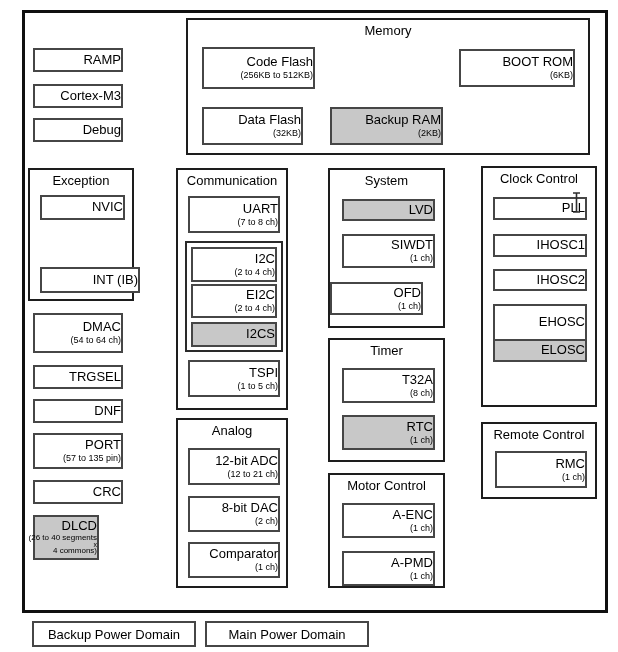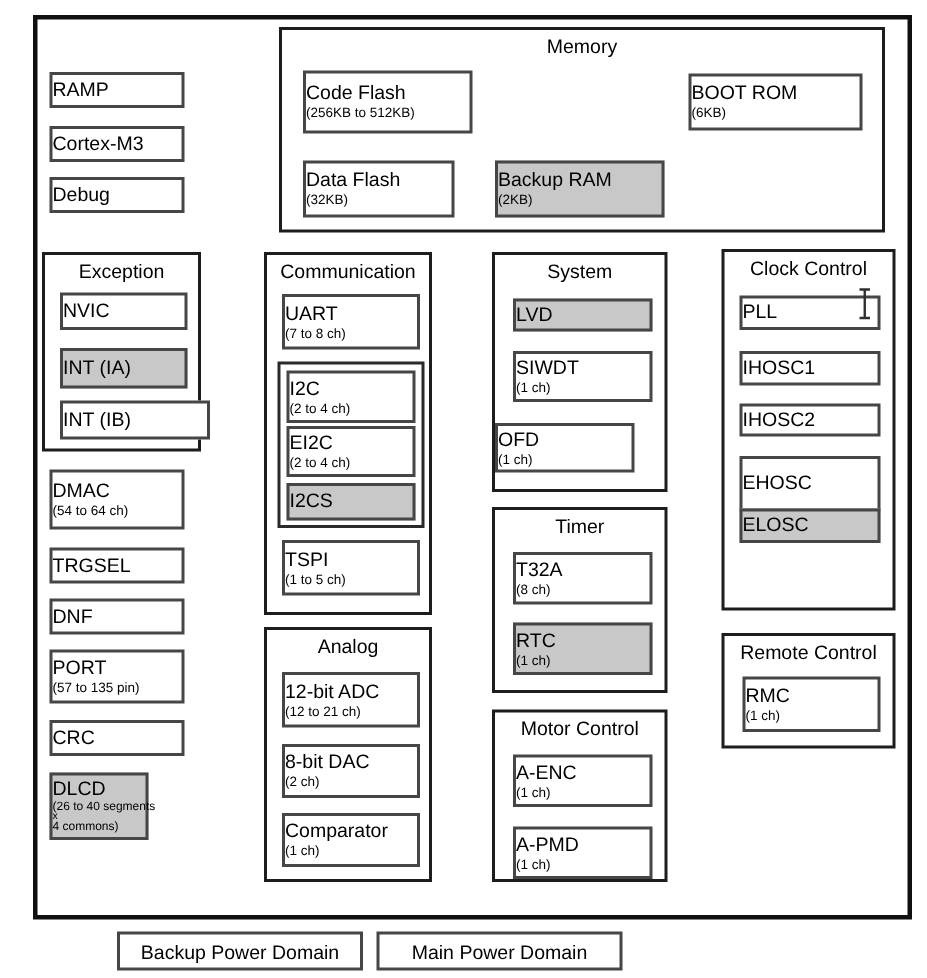--- a/index.html
+++ b/index.html
@@ -20,32 +20,32 @@
   }
   .g > .t{
     position:absolute;top:3px;left:0;right:0;text-align:center;
     font-size:13px;white-space:nowrap;
   }
   .g.inner{border-color:#2a2a2a;}
   
   .b{
     position:absolute;box-sizing:border-box;
     background:#fff;border:2px solid #464646;
-    display:flex;flex-direction:column;align-items:flex-start;justify-content:center;
+    display:flex;flex-direction:column;align-items:flex-end;justify-content:center;
     text-align:center;
   }
   .b .lb{font-size:13px;line-height:1.15;white-space:nowrap;}
   .b .sb{font-size:9px;line-height:1.15;white-space:nowrap;}
   .b .sb8{font-size:8px;line-height:1.1;white-space:nowrap;}
   .b .sb7{font-size:7px;line-height:0.9;white-space:nowrap;margin:-1px 0;}
   .gray{background:#c8c8c8;}
   .ibeam{position:absolute;}
   .legendbox{
     position:absolute;box-sizing:border-box;border:2px solid #464646;background:#fff;
-    display:flex;align-items:center;justify-content:center;font-size:13px;white-space:nowrap;margin-left:46px;
+    display:flex;align-items:center;justify-content:center;font-size:13px;white-space:nowrap;
   }
 </style>
 </head>
 <body>
 
 <div class="frame"></div>
 
 <div class="b" style="left:33px;top:48px;width:90px;height:24px">
   <span class="lb">RAMP</span>
 </div>
@@ -73,23 +73,20 @@
   <div class="b gray" style="left:142px;top:87px;width:113px;height:38px">
     <span class="lb">Backup RAM</span>
     <span class="sb">(2KB)</span>
   </div>
 </div>
 
 <div class="g" style="left:28px;top:168px;width:106px;height:133px">
   <div class="t">Exception</div>
   <div class="b" style="left:10px;top:25px;width:85px;height:25px">
     <span class="lb">NVIC</span>
-  </div>
-  <div class="b gray" style="left:10px;top:62px;width:85px;height:27px">
-    <span class="lb">INT (IA)</span>
   </div>
   <div class="b" style="left:10px;top:97px;width:100px;height:26px">
     <span class="lb">INT (IB)</span>
   </div>
 </div>
 
 <div class="b" style="left:33px;top:313px;width:90px;height:40px">
   <span class="lb">DMAC</span>
   <span class="sb">(54 to 64 ch)</span>
 </div>

